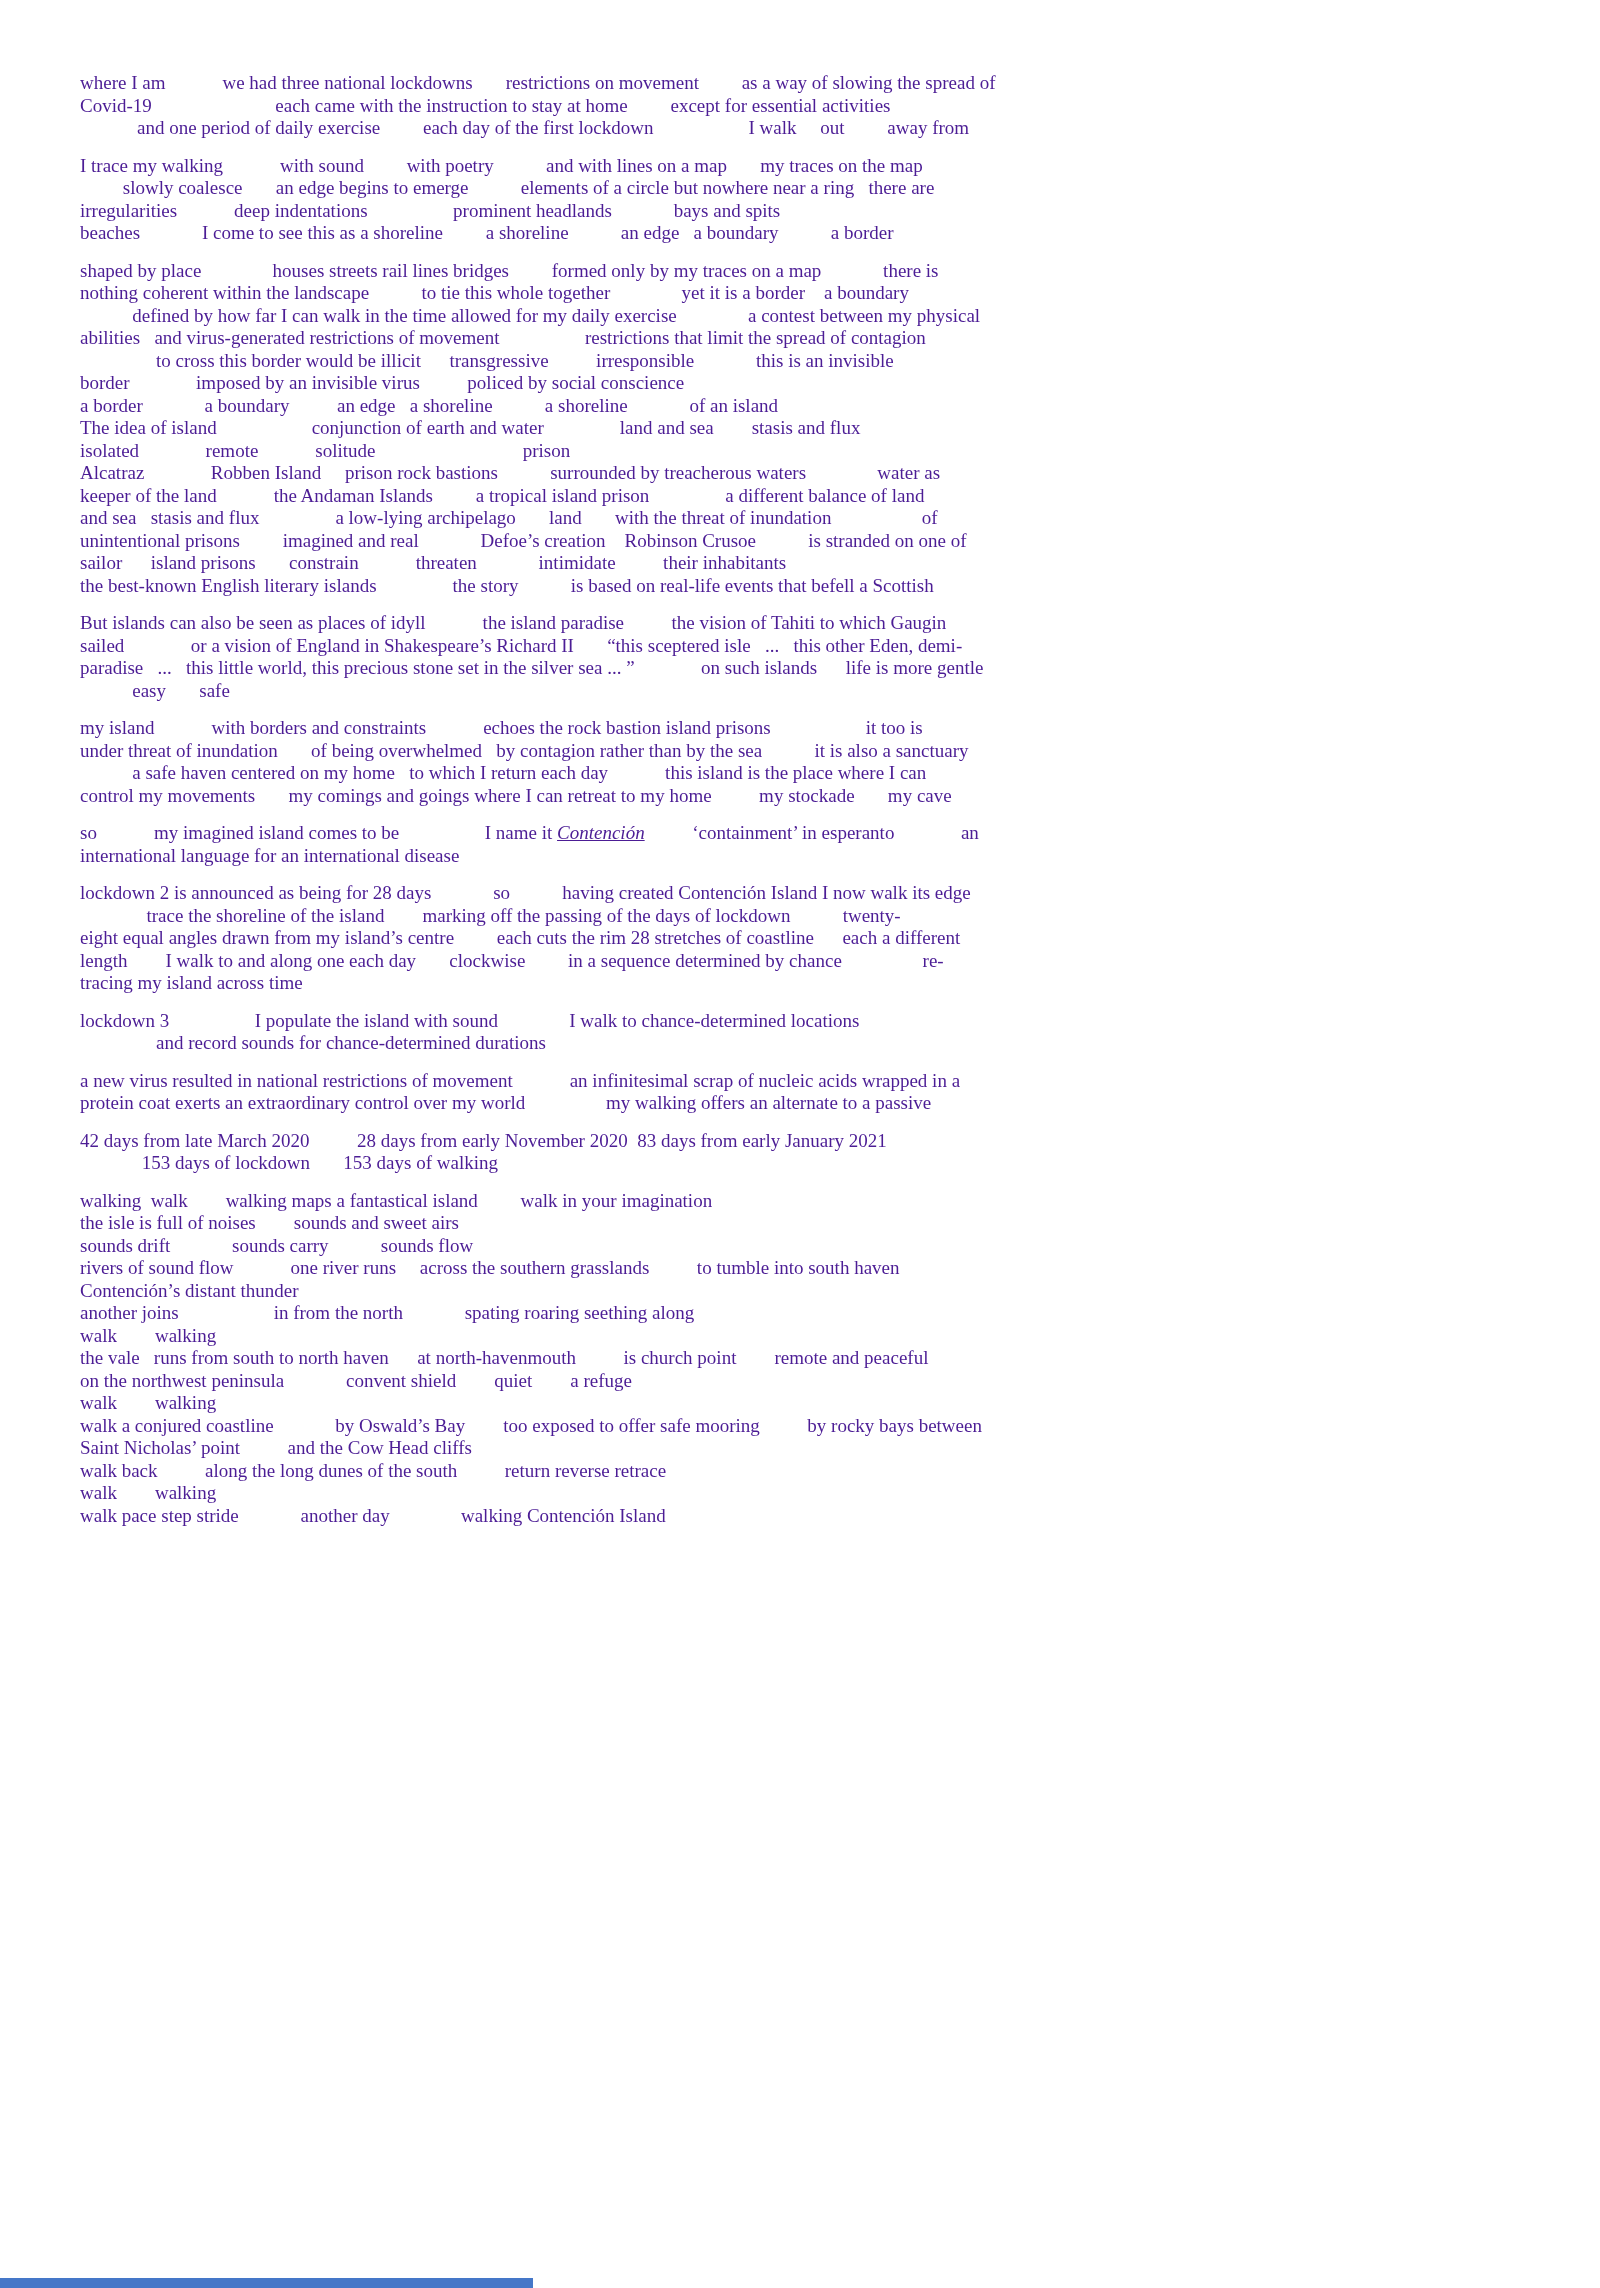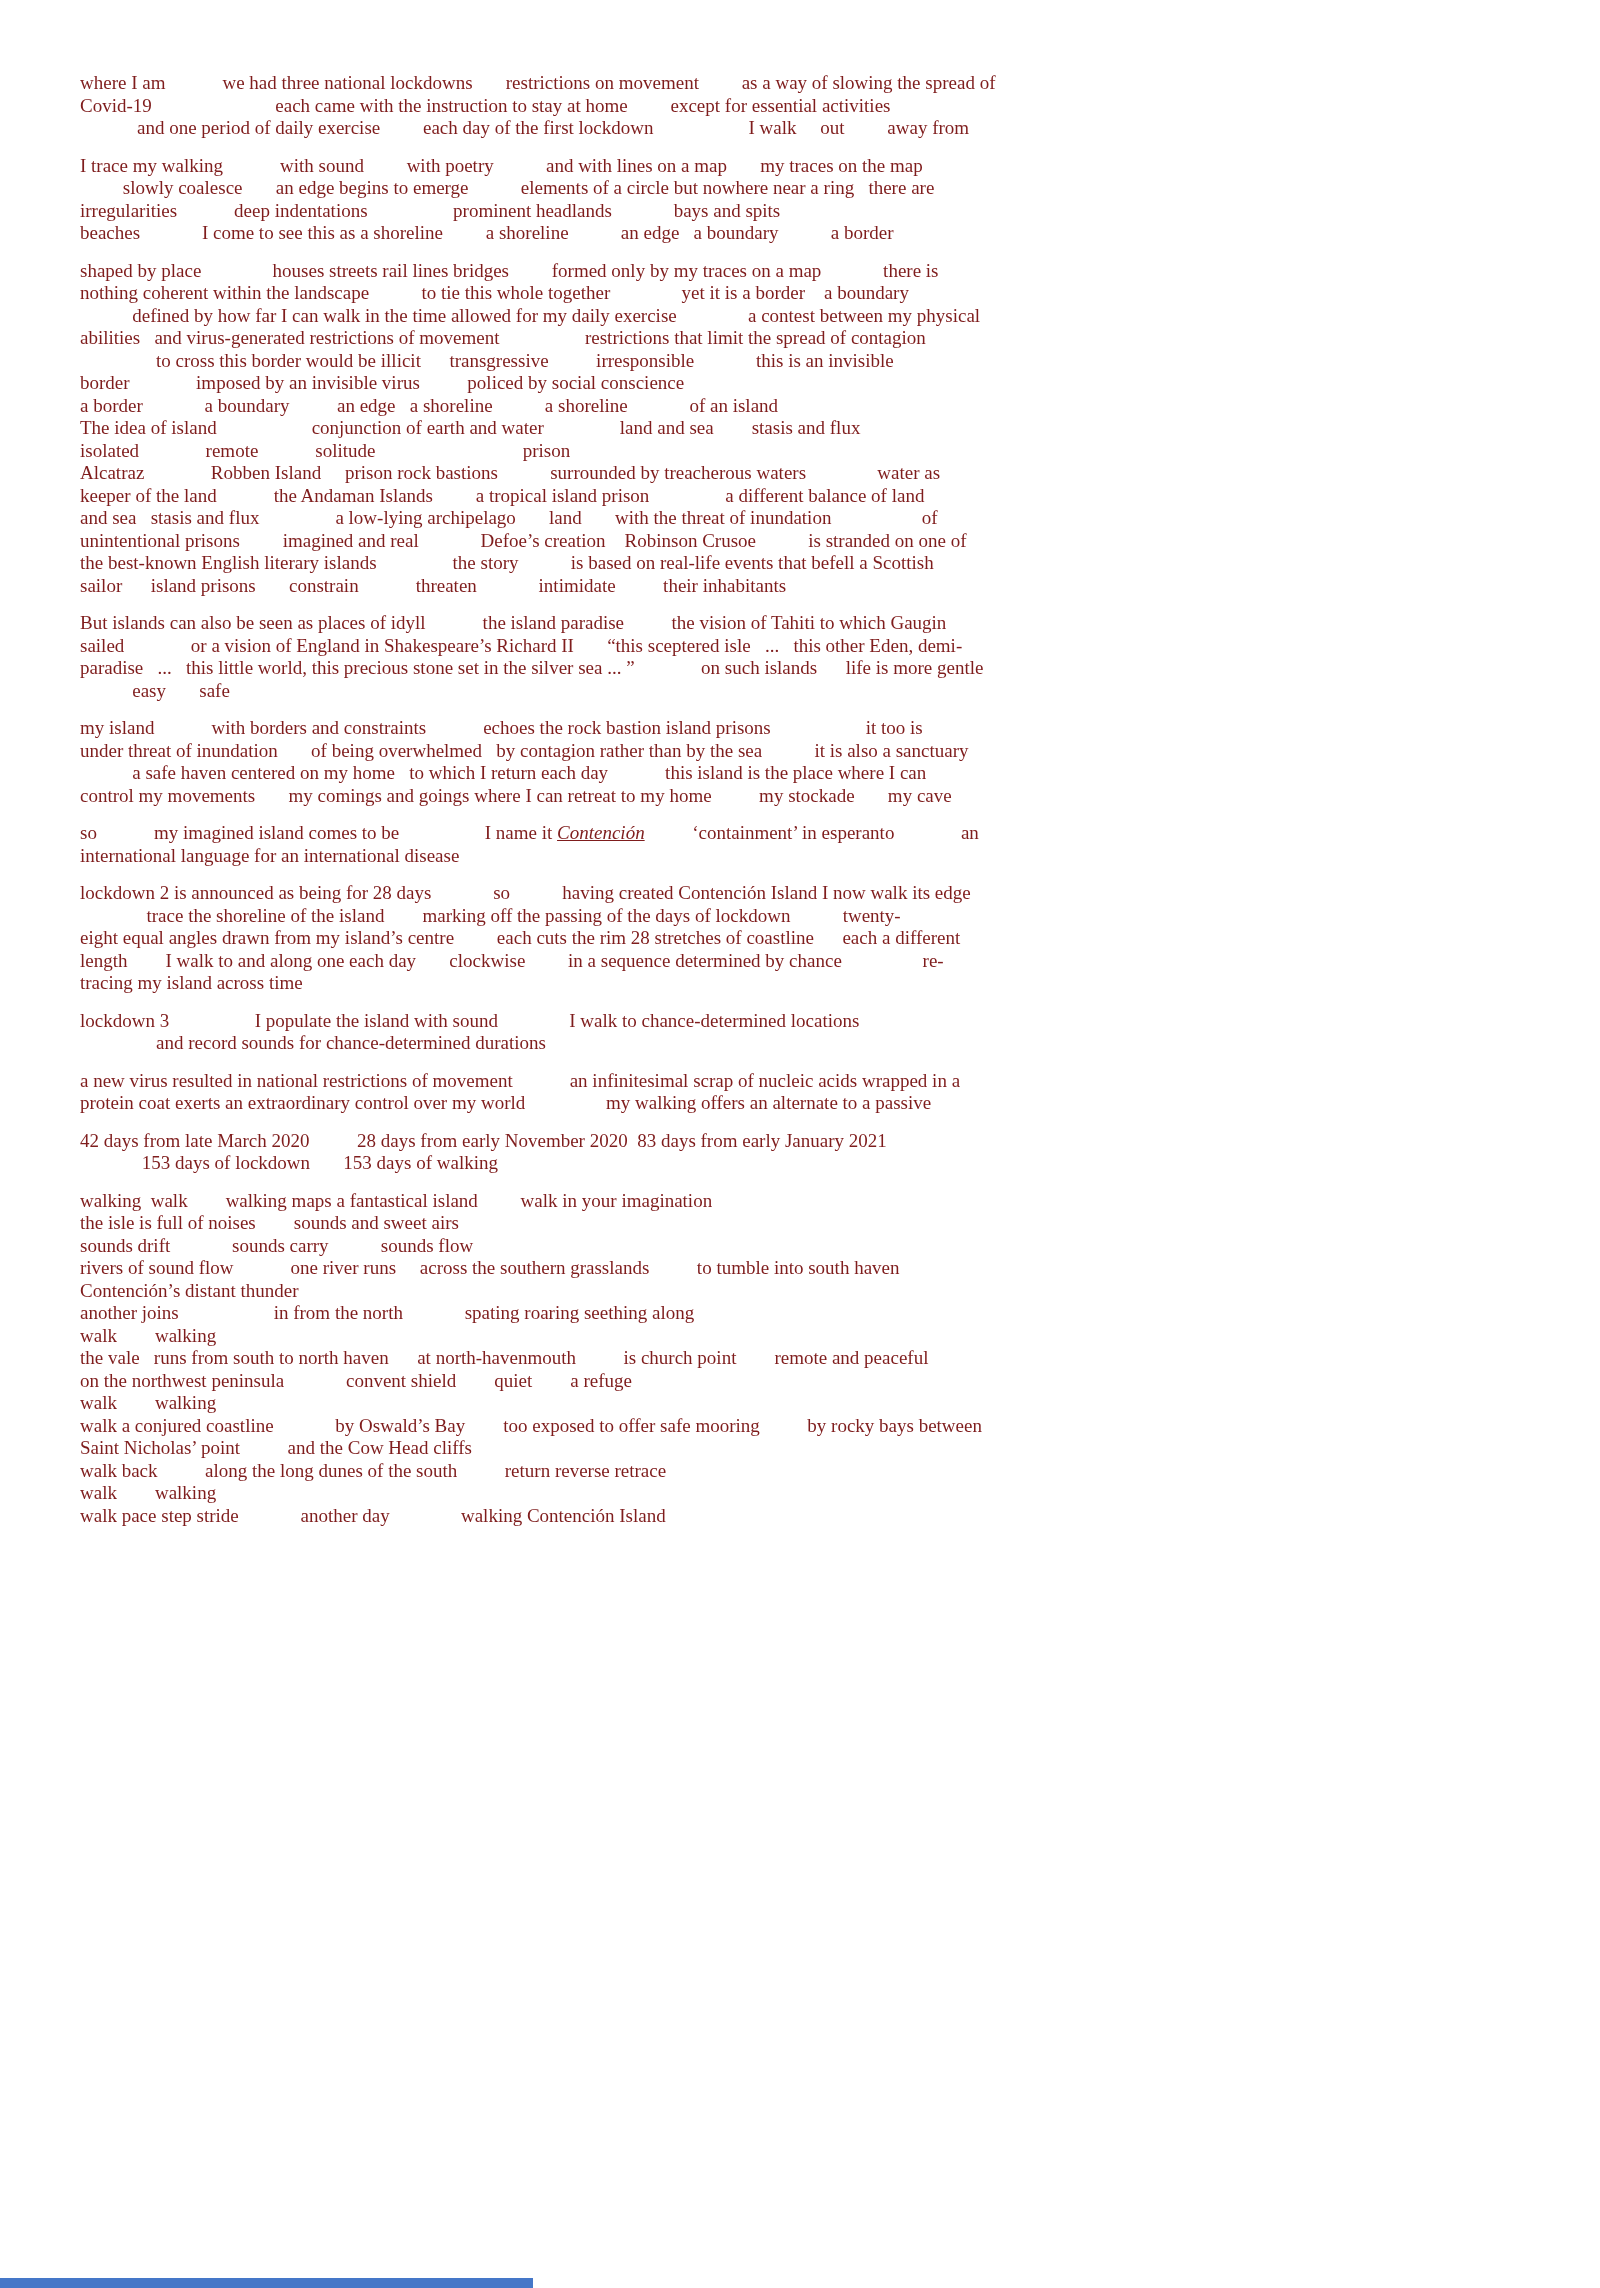--- a/index.html
+++ b/index.html
@@ -28,21 +28,21 @@
     left: 0;
     bottom: 0;
     width: 533px;
     height: 10px;
     background: #4577c8;
   }
 </style>
 </head>
 <body style="background: rgb(255, 255, 255);">
 
-<div class="page" style="color: #7f1d1d;">
+<div class="page" style="color: #4c1d95;">
 
   <div class="stanza">
     <div class="line">where I am            we had three national lockdowns       restrictions on movement         as a way of slowing the spread of</div>
     <div class="line">Covid-19                          each came with the instruction to stay at home         except for essential activities</div>
     <div class="line">            and one period of daily exercise         each day of the first lockdown                    I walk     out         away from</div>
   </div>
 
   <div class="stanza">
     <div class="line">I trace my walking            with sound         with poetry           and with lines on a map       my traces on the map</div>
     <div class="line">         slowly coalesce       an edge begins to emerge           elements of a circle but nowhere near a ring   there are</div>
@@ -57,22 +57,22 @@
     <div class="line">abilities   and virus-generated restrictions of movement                  restrictions that limit the spread of contagion</div>
     <div class="line">                to cross this border would be illicit      transgressive          irresponsible             this is an invisible</div>
     <div class="line">border              imposed by an invisible virus          policed by social conscience</div>
     <div class="line">a border             a boundary          an edge   a shoreline           a shoreline             of an island</div>
     <div class="line">The idea of island                    conjunction of earth and water                land and sea        stasis and flux</div>
     <div class="line">isolated              remote            solitude                               prison</div>
     <div class="line">Alcatraz              Robben Island     prison rock bastions           surrounded by treacherous waters               water as</div>
     <div class="line">keeper of the land            the Andaman Islands         a tropical island prison                a different balance of land</div>
     <div class="line">and sea   stasis and flux                a low-lying archipelago       land       with the threat of inundation                   of</div>
     <div class="line">unintentional prisons         imagined and real             Defoe’s creation    Robinson Crusoe           is stranded on one of</div>
+    <div class="line">sailor      island prisons       constrain            threaten             intimidate          their inhabitants</div>
     <div class="line">the best-known English literary islands                the story           is based on real-life events that befell a Scottish</div>
-    <div class="line">sailor      island prisons       constrain            threaten             intimidate          their inhabitants</div>
   </div>
 
   <div class="stanza">
     <div class="line">But islands can also be seen as places of idyll            the island paradise          the vision of Tahiti to which Gaugin</div>
     <div class="line">sailed              or a vision of England in Shakespeare’s Richard II       “this sceptered isle   ...   this other Eden, demi-</div>
     <div class="line">paradise   ...   this little world, this precious stone set in the silver sea ... ”              on such islands      life is more gentle</div>
     <div class="line">           easy       safe</div>
   </div>
 
   <div class="stanza">

